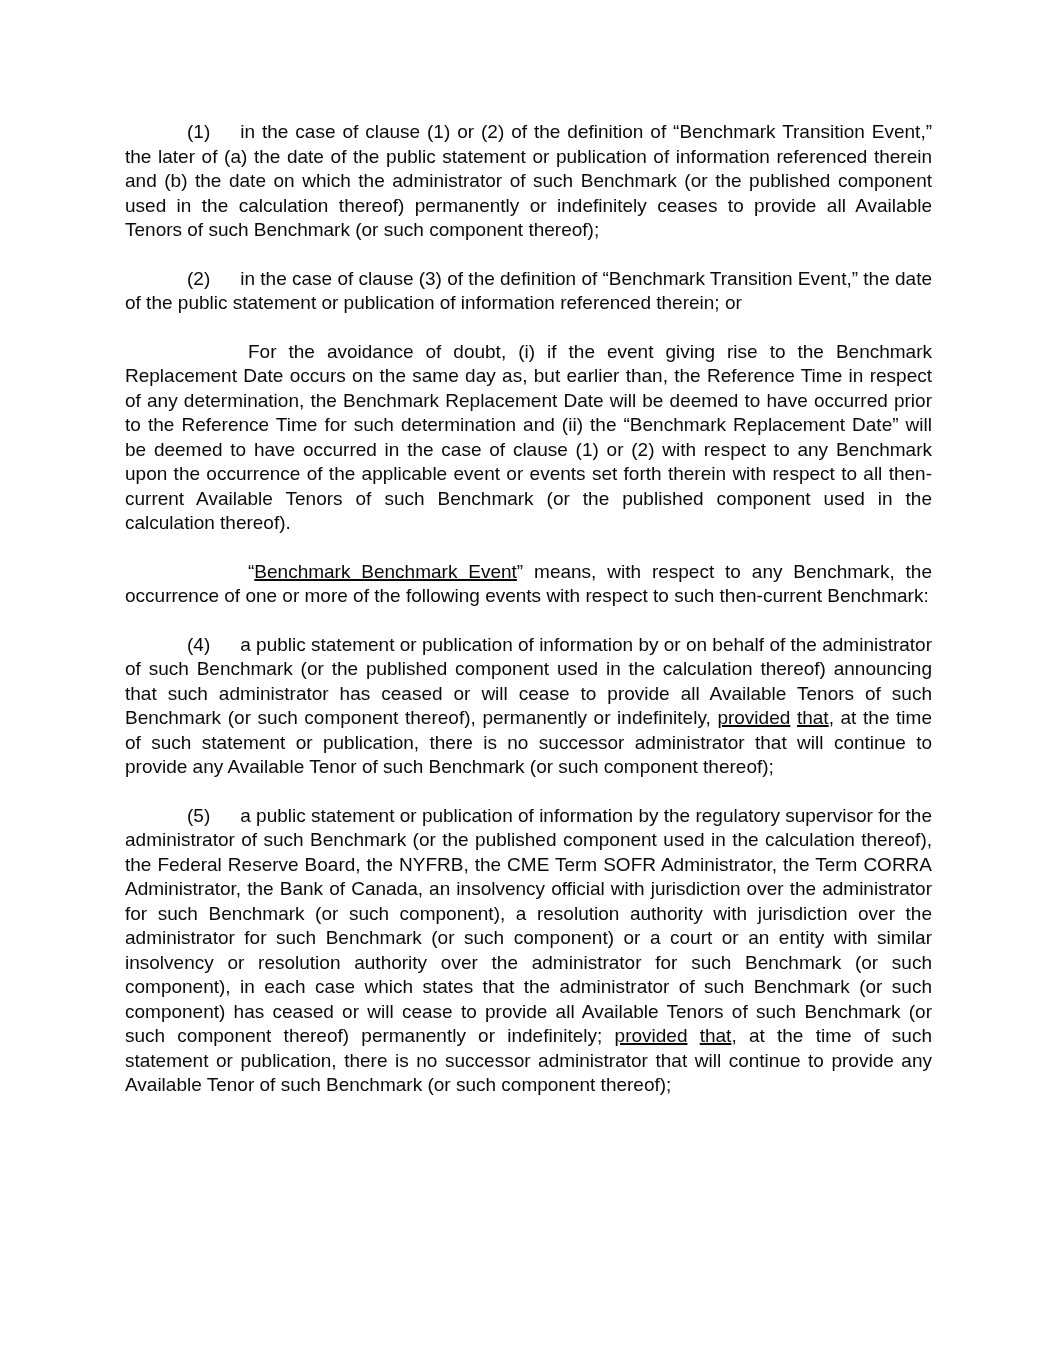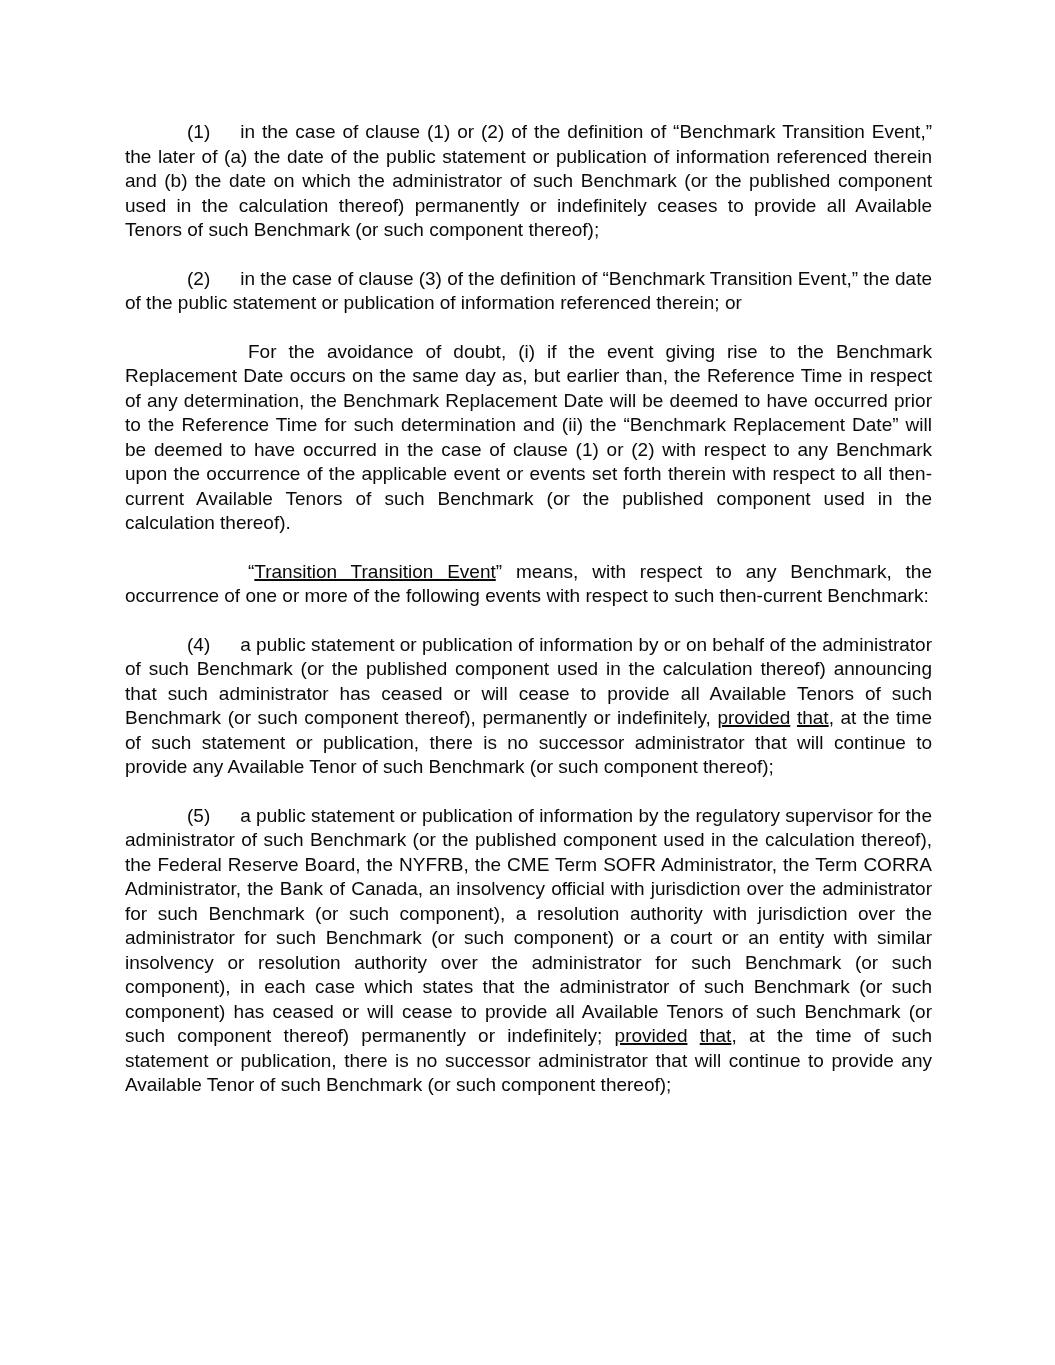--- a/index.html
+++ b/index.html
@@ -56,21 +56,21 @@
 <div class="page">
   <div class="content">
 
     <p class="clause"><span>(1)</span><span class="tab"></span><span>in the case of clause (1) or (2) of the definition of “Benchmark Transition Event,” the later of (a) the date of the public statement or publication of information referenced therein and (b) the date on which the administrator of such Benchmark (or the published component used in the calculation thereof) permanently or indefinitely ceases to provide all Available Tenors of such Benchmark (or such component thereof);</span></p>
 
     <p class="clause"><span>(2)</span><span class="tab"></span><span>in the case of clause (3) of the definition of “Benchmark Transition Event,” the date of the public statement or publication of information referenced therein; or</span></p>
 
 
     <p class="flush"><span>For the avoidance of doubt, (i) if the event giving rise to the Benchmark Replacement Date occurs on the same day as, but earlier than, the Reference Time in respect of any determination, the Benchmark Replacement Date will be deemed to have occurred prior to the Reference Time for such determination and (ii) the “Benchmark Replacement Date” will be deemed to have occurred in the case of clause (1) or (2) with respect to any Benchmark upon the occurrence of the applicable event or events set forth therein with respect to all then-current Available Tenors of such Benchmark (or the published component used in the calculation thereof).</span></p>
 
-    <p class="flush"><span>“</span><span class="u">Transition Transition Event</span><span>” means, with respect to any Benchmark, the occurrence of one or more of the following events with respect to such then-current Benchmark:</span></p>
+    <p class="flush"><span>“</span><span class="u">Benchmark Benchmark Event</span><span>” means, with respect to any Benchmark, the occurrence of one or more of the following events with respect to such then-current Benchmark:</span></p>
 
     <p class="clause"><span>(4)</span><span class="tab"></span><span>a public statement or publication of information by or on behalf of the administrator of such Benchmark (or the published component used in the calculation thereof) announcing that such administrator has ceased or will cease to provide all Available Tenors of such Benchmark (or such component thereof), permanently or indefinitely, </span><span class="u">provided</span>
 <span class="u">that</span><span>, at the time of such statement or publication, there is no successor administrator that will continue to provide any Available Tenor of such Benchmark (or such component thereof);</span></p>
 
     <p class="clause"><span>(5)</span><span class="tab"></span><span>a public statement or publication of information by the regulatory supervisor for the administrator of such Benchmark (or the published component used in the calculation thereof), the Federal Reserve Board, the NYFRB, the CME Term SOFR Administrator, the Term CORRA Administrator, the Bank of Canada, an insolvency official with jurisdiction over the administrator for such Benchmark (or such component), a resolution authority with jurisdiction over the administrator for such Benchmark (or such component) or a court or an entity with similar insolvency or resolution authority over the administrator for such Benchmark (or such component), in each case which states that the administrator of such Benchmark (or such component) has ceased or will cease to provide all Available Tenors of such Benchmark (or such component thereof) permanently or indefinitely; </span><span class="u">provided</span>
 <span class="u">that</span><span>, at the time of such statement or publication, there is no successor administrator that will continue to provide any Available Tenor of such Benchmark (or such component thereof);</span></p>
 
   </div>
 
   <div class="page-number">11</div>

